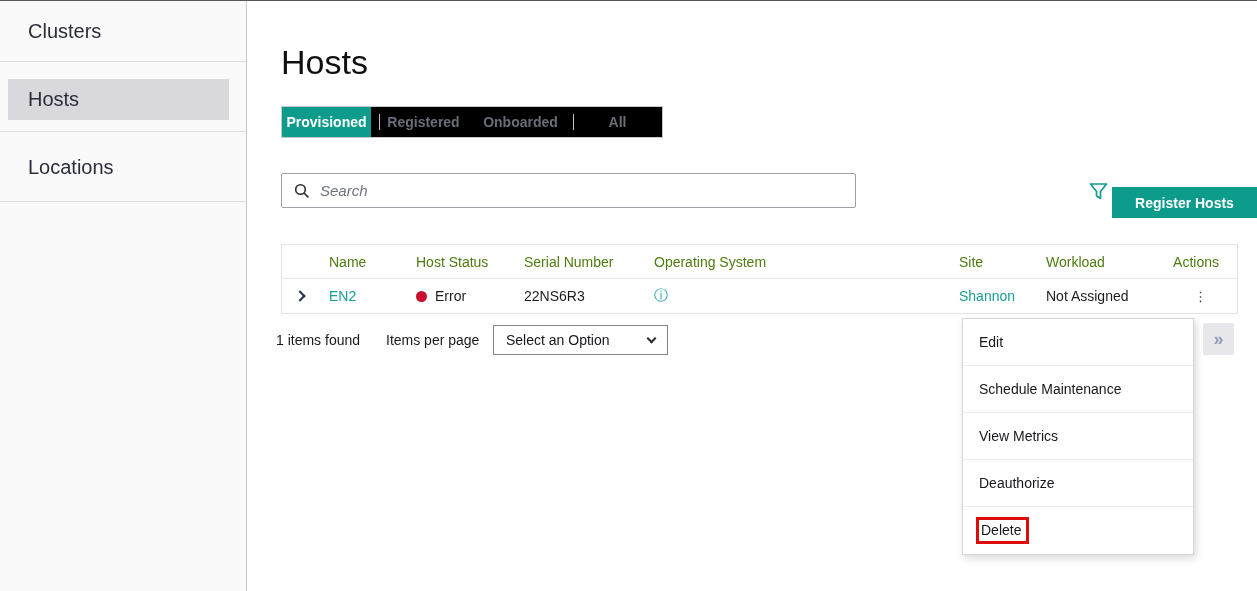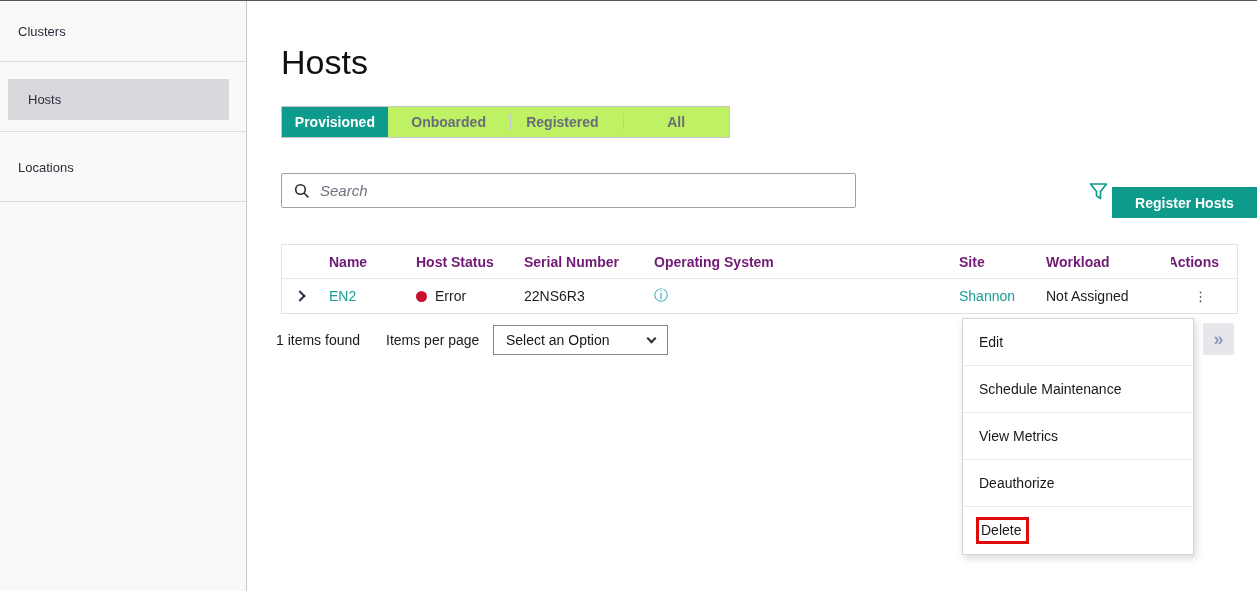--- a/index.html
+++ b/index.html
@@ -6,31 +6,31 @@
   body { font-family:"Liberation Sans", sans-serif; background:#fff; }
   .page { position:relative; width:1257px; height:591px; background:#fff; overflow:hidden;
           border-top:1px solid #55565a; }
 
   
   .sidebar { position:absolute; top:0; left:0; width:247px; height:100%;
              background:#f9f9fa; border-right:1px solid #c8c8ce; }
   .side-item { position:relative; border-bottom:1px solid #dcdce1; cursor:pointer; }
   .side-item.h62 { height:61px; }
   .side-item.h71 { height:70px; }
-  .side-label { position:absolute; left:18px; top:50%; transform:translateY(-50%);
-                font-size:13px; color:#2b2d3a; }
+  .side-label { position:absolute; left:28px; top:50%; transform:translateY(-50%);
+                font-size:20px; color:#2b2d3a; }
   .side-highlight { position:absolute; left:8px; right:17px; top:17px; height:41px;
                     background:#d9d9dd; display:flex; align-items:center; }
   .side-highlight .side-label { position:static; transform:none; padding-left:20px; }
 
   
   .title { position:absolute; left:281px; top:42px; font-size:34px; font-weight:400; color:#0f0f0f; }
 
-  .tabs { position:absolute; left:281px; top:105px; width:449px; height:32px;
-          border:1px solid #c6c6cc; display:flex; background:#bef264;gap:8px; }
+  .tabs { position:absolute; left:281px; top:105px; width:382px; height:32px;
+          border:1px solid #c6c6cc; display:flex; background:#000000;gap:8px; }
   .tab { flex:1; position:relative; display:flex; align-items:center; justify-content:center;
          font-size:14px; font-weight:700; color:#6a6d78; cursor:pointer; }
   .tab.active { background:#0d9b8c; color:#fff; }
   .tab.divided::before { content:""; position:absolute; left:0; top:7px; bottom:7px;
                          width:1px; background:#c2c5ce; }
 
   
   .search-wrap { position:absolute; left:281px; top:172px; width:575px; height:35px;
                  border:1px solid #9fa0a8; border-radius:2px; display:flex; align-items:center; background:#fff; }
   .search-wrap svg { margin-left:12px; flex:0 0 auto; }
@@ -44,21 +44,21 @@
               background:#0d9b8c; color:#fff; border:none; font-weight:700; font-size:14px;
               font-family:inherit; cursor:pointer; }
 
   
   .table { position:absolute; left:281px; top:243px; width:957px; background:#fff;
            border:1px solid #e2e2e6; }
   .thead, .trow { display:grid; grid-template-columns:47px 87px 108px 130px 305px 87px 125px 1fr; }
   .thead { height:33px; }
   .trow { height:35px; border-top:1px solid #e6e6ea; }
   .cell { display:flex; align-items:center; font-size:14px; color:#1c1c1c; overflow:hidden; white-space:nowrap; }
-  .thead .cell { font-weight:700; color:#701a75;gap:46px; }
+  .thead .cell { font-weight:400; color:#4d7c0f;gap:46px; }
   .cell.right { justify-content:flex-end; padding-right:18px; }
   .trow .cell.right { padding-right:30px; }
 
   .sort { display:flex; flex-direction:column; gap:2px; margin-left:8px; cursor:pointer; }
   .tri-up { width:0; height:0; border-left:5px solid transparent; border-right:5px solid transparent;
             border-bottom:6px solid #0d9b8c; }
   .tri-down { width:0; height:0; border-left:5px solid transparent; border-right:5px solid transparent;
               border-top:6px solid #9b9ba4; }
 
   .chev-right { width:8px; height:8px; border-top:2px solid #26324e; border-right:2px solid #26324e;
@@ -104,22 +104,22 @@
     </div>
     <div class="side-item h71">
       <span class="side-label">Locations</span>
     </div>
   </aside>
 
   <h1 class="title">Hosts</h1>
 
   <div class="tabs">
     <div class="tab active">Provisioned</div>
+    <div class="tab divided">Registered</div>
     <div class="tab">Onboarded</div>
-    <div class="tab divided">Registered</div>
     <div class="tab divided">All</div>
   </div>
 
   <div class="search-wrap">
     <svg width="16" height="16" viewBox="0 0 16 16">
       <circle cx="6.5" cy="6.5" r="4.8" fill="none" stroke="#2b2b33" stroke-width="1.6"></circle>
       <line x1="10.2" y1="10.2" x2="14.4" y2="14.4" stroke="#2b2b33" stroke-width="1.6"></line>
     </svg>
     <input class="search-input" type="text" placeholder="Search" style="">
   </div>

